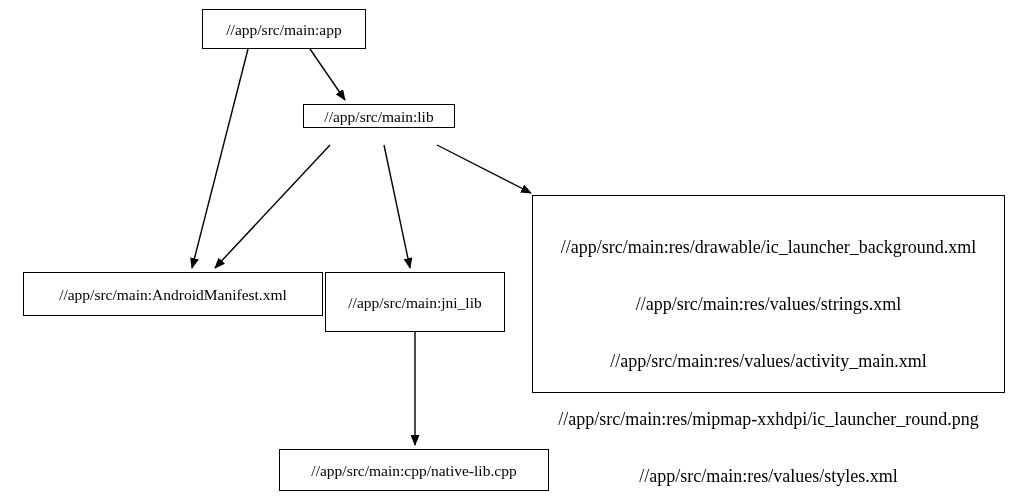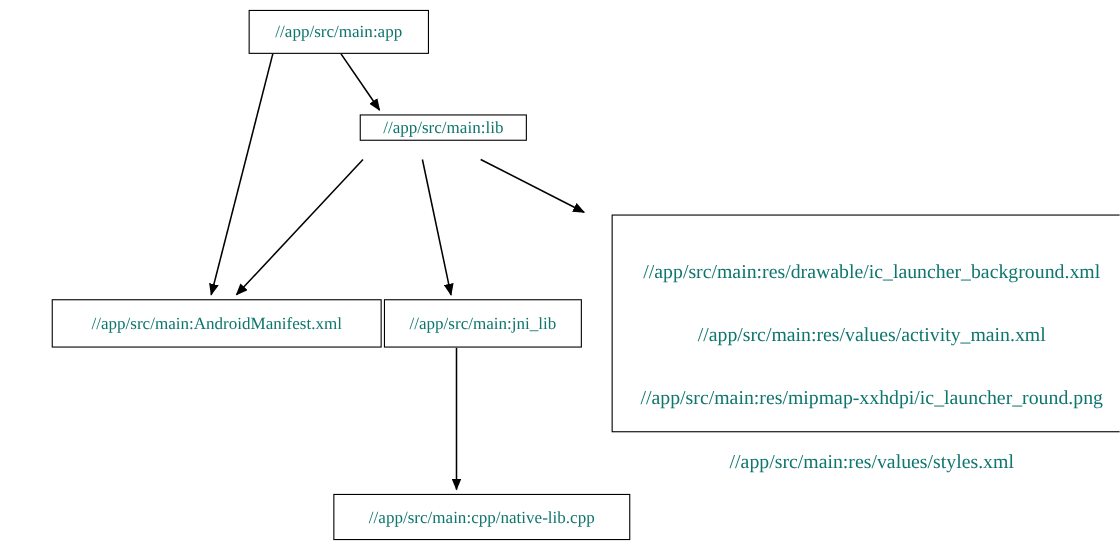--- a/index.html
+++ b/index.html
@@ -21,29 +21,28 @@
     top: 0;
     width: 1018px;
     height: 496px;
     pointer-events: none;
   }
   .node {
     position: absolute;
     box-sizing: border-box;
     border: 1px solid #000000;
     background: #ffffff;
-    color: #0f766e;
+    color: #000000;
     display: flex;
     align-items: center;
     justify-content: center;
     text-align: center;
     white-space: pre;
     line-height: 19px;
     font-size: 15.5px;
-    margin-left: 24px;
   }
   .node-multiline {
     display: block;
     padding-top: 4px;
   }
   .node-multiline .ml-line {
     display: block;
     text-align: center;
     line-height: 19.2px;
     font-size: 18px;
@@ -86,30 +85,31 @@
   </div>
 
   <div class="node" style="left:303px; top:104px; width:152px; height:24px;">
     <span>//app/src/main:lib</span>
   </div>
 
   <div class="node" style="left:23px; top:272px; width:300px; height:44px;">
     <span>//app/src/main:AndroidManifest.xml</span>
   </div>
 
-  <div class="node" style="left:325px; top:272px; width:180px; height:44px;text-align:center;">
+  <div class="node" style="left:325px; top:272px; width:180px; height:60px;text-align:center;">
     <span>//app/src/main:jni_lib</span>
   </div>
 
   <div class="node" style="left:279px; top:449px; width:270px; height:42px;align-items:center;">
     <span>//app/src/main:cpp/native-lib.cpp</span>
   </div>
 
   <div class="node node-multiline" style="left:532px; top:195px; width:473px; height:198px;">
     <span class="ml-line">//app/src/main:res/drawable/ic_launcher_background.xml</span>
+    <span class="ml-line">//app/src/main:res/values/strings.xml</span>
     <span class="ml-line">//app/src/main:res/values/activity_main.xml</span>
     <span class="ml-line">//app/src/main:res/mipmap-xxhdpi/ic_launcher_round.png</span>
     <span class="ml-line">//app/src/main:res/values/styles.xml</span>
     
     
     
     
     
   </div>
 

